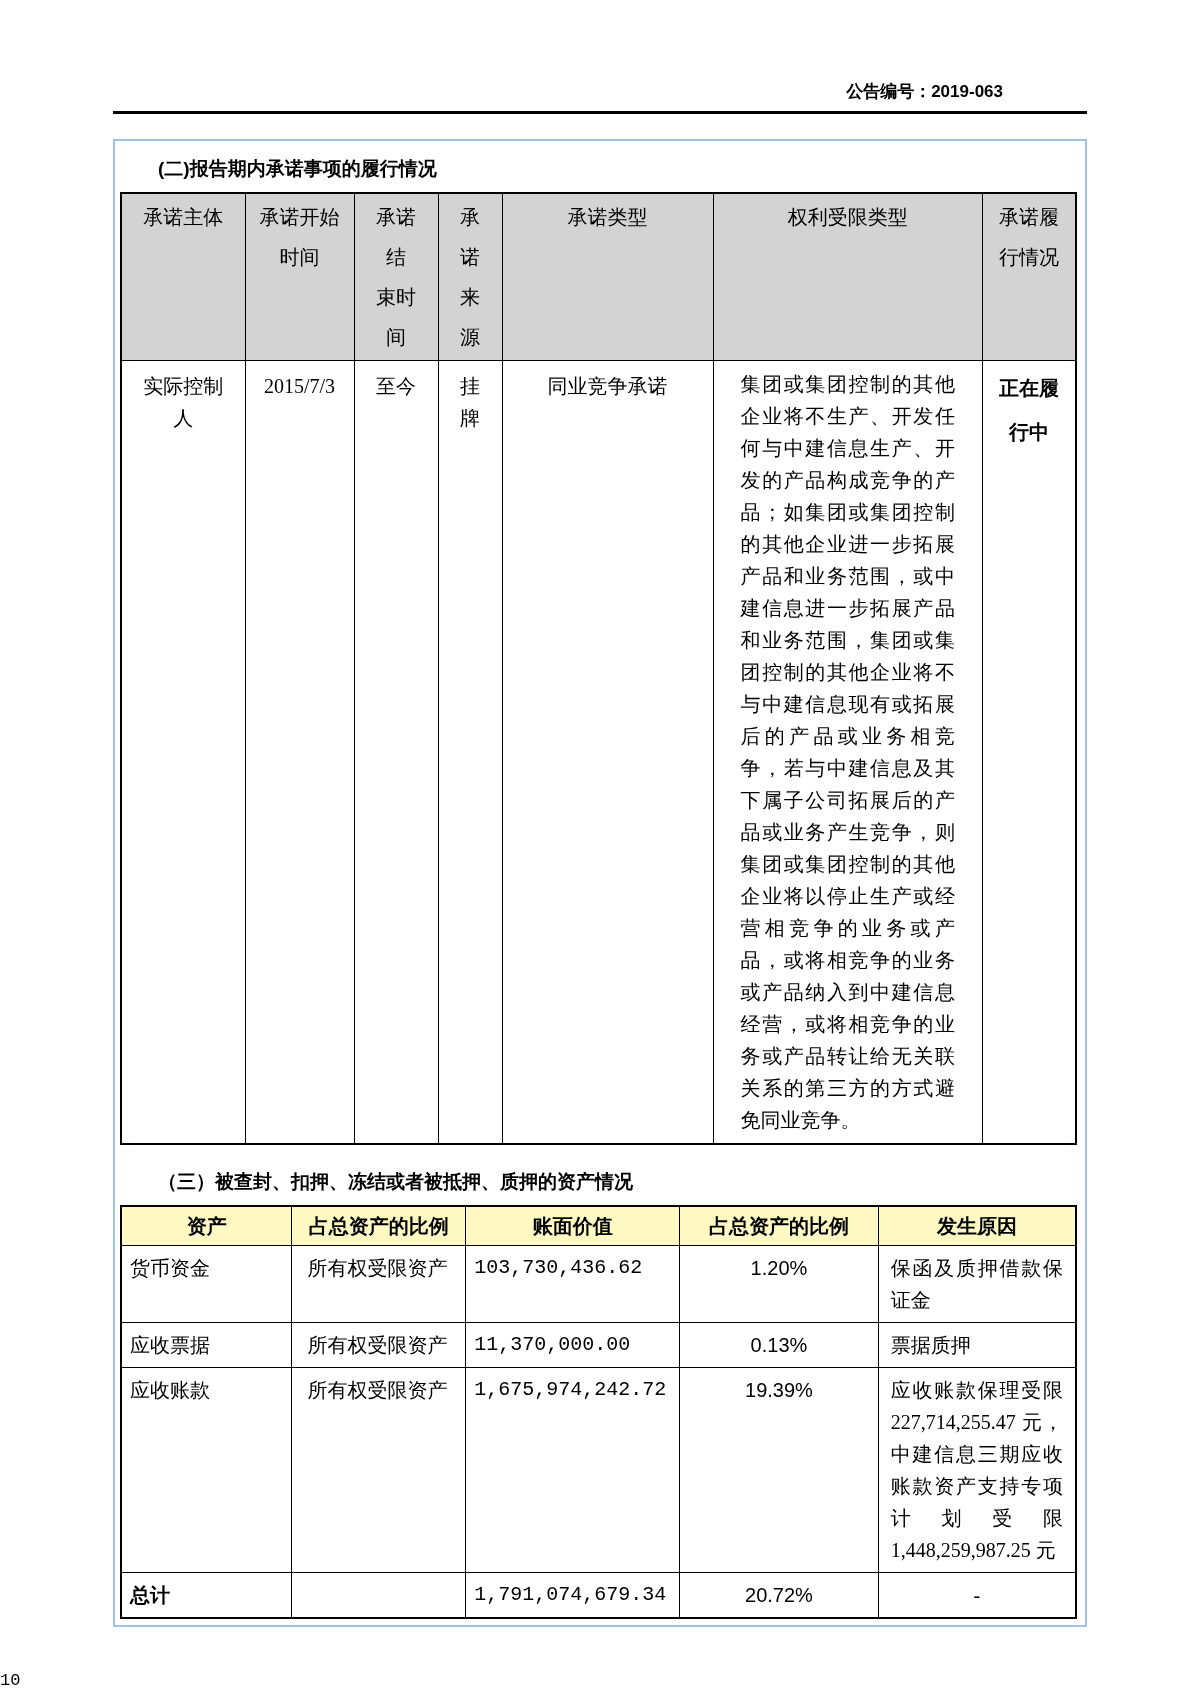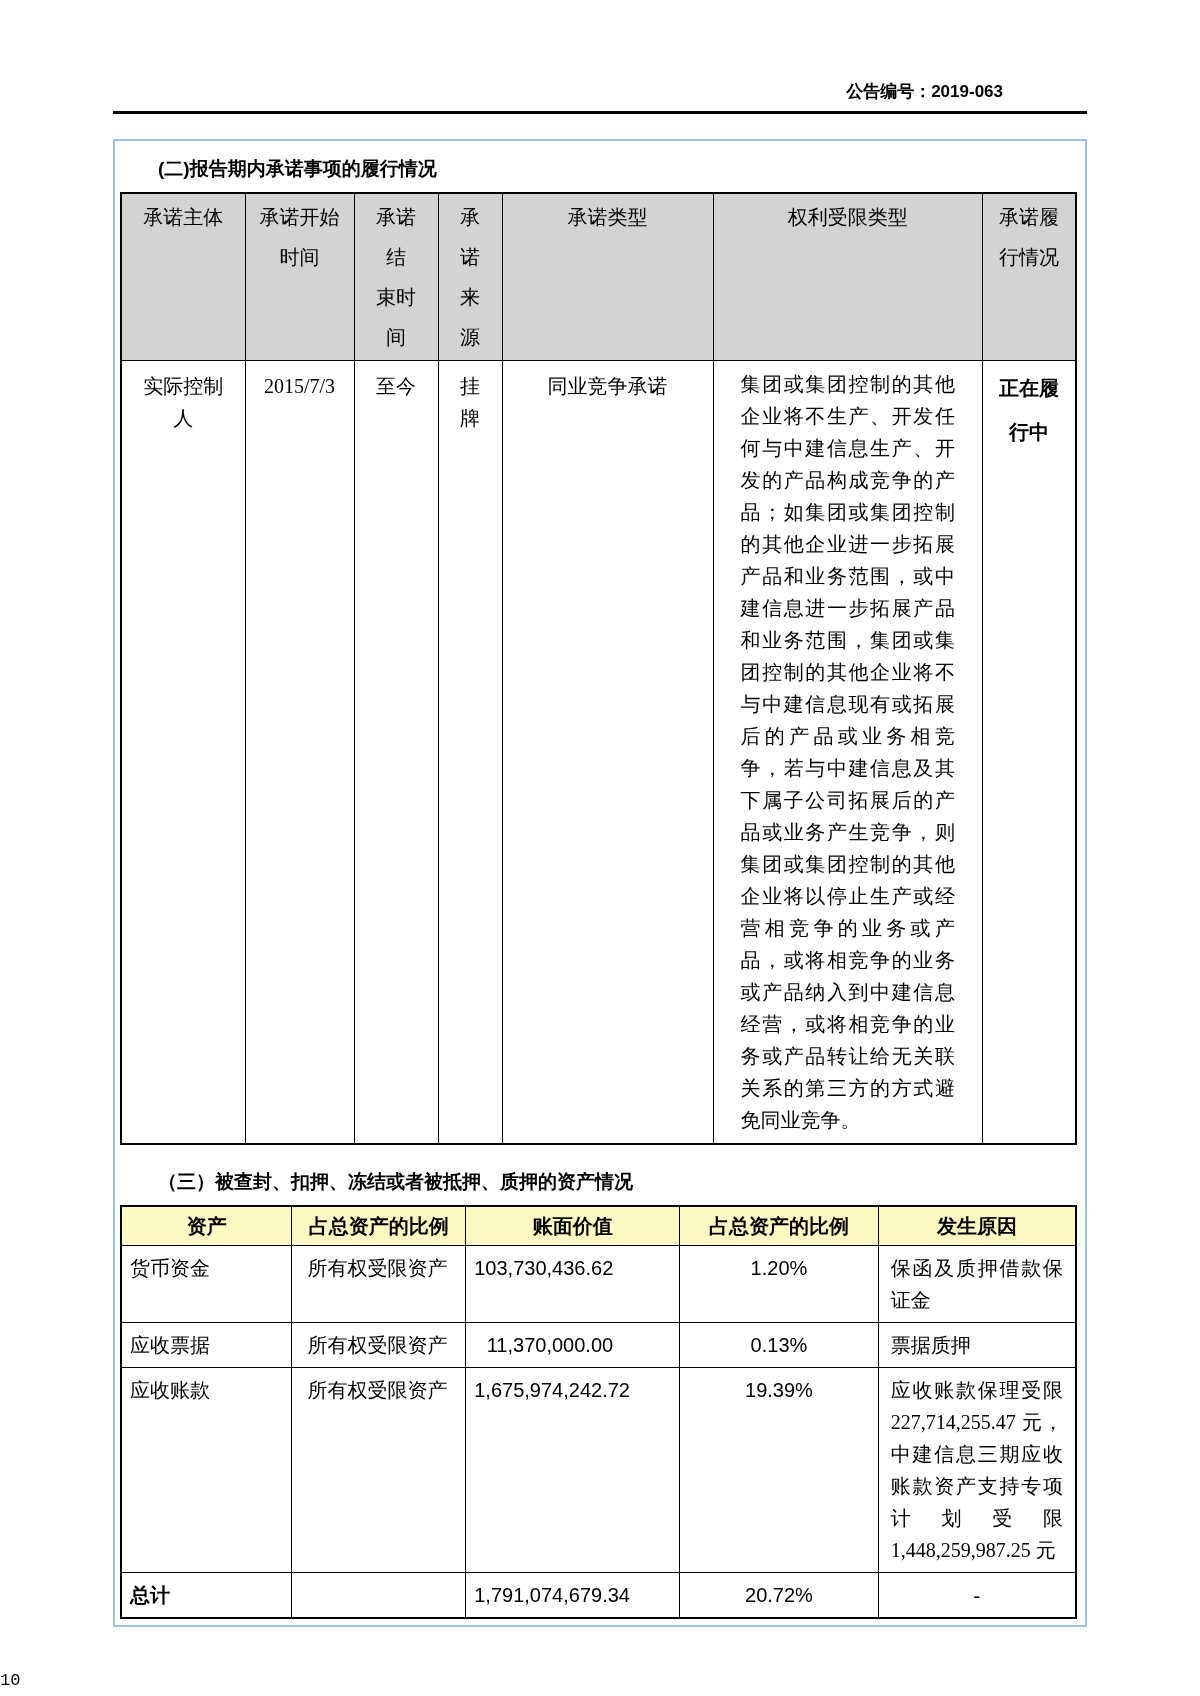--- a/index.html
+++ b/index.html
@@ -95,22 +95,22 @@
   }
   .t2 td {
     vertical-align: top;
     font-size: 20px;
     line-height: 32px;
     padding: 6px 8px;
   }
   .t2 .col-asset  { text-align: left; }
   .t2 .col-type   { text-align: left; padding-left: 15px; }
   .t2 .col-value  {
-    text-align: right; padding-right: 66px;
-    font-family: Liberation Sans, sans-serif;
+    text-align: center; padding-right: 66px;
+    font-family: Liberation Mono, monospace;
   }
   .t2 .col-pct    {
     text-align: center;
     font-family: "Liberation Sans", "DejaVu Sans", sans-serif;
   }
   .t2 .col-reason {
     text-align: justify;
     text-justify: inter-character;
     padding: 6px 12px;
   }

